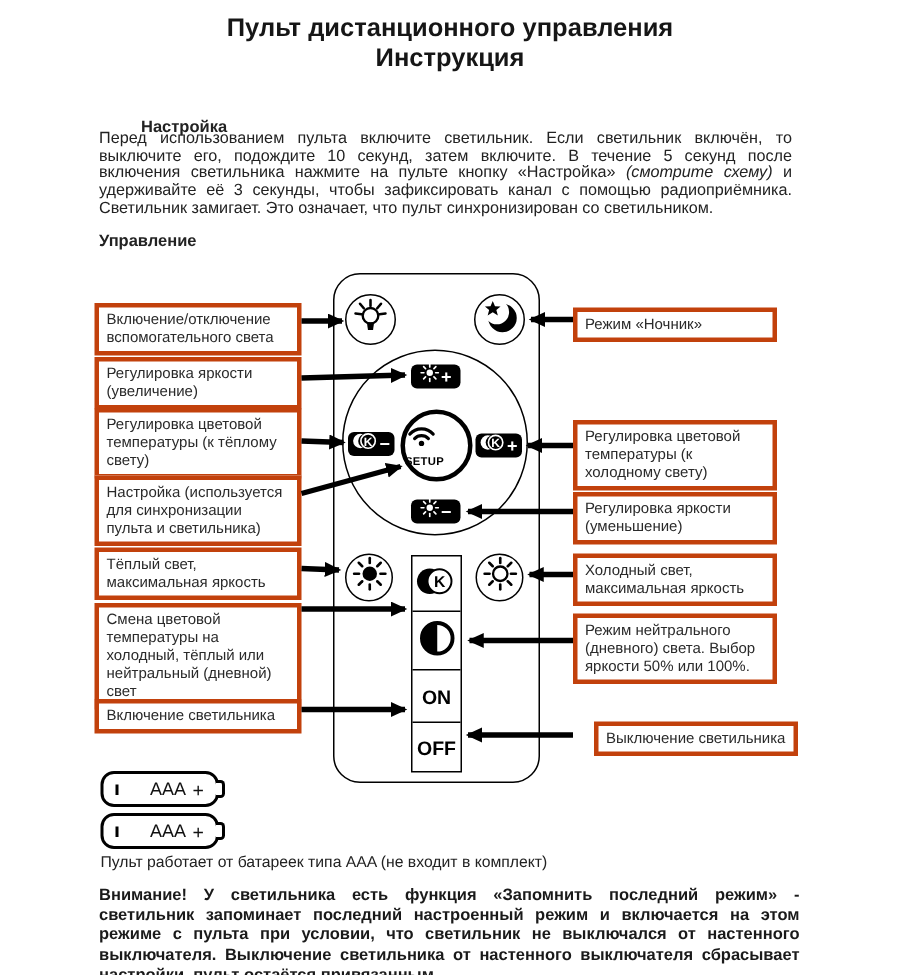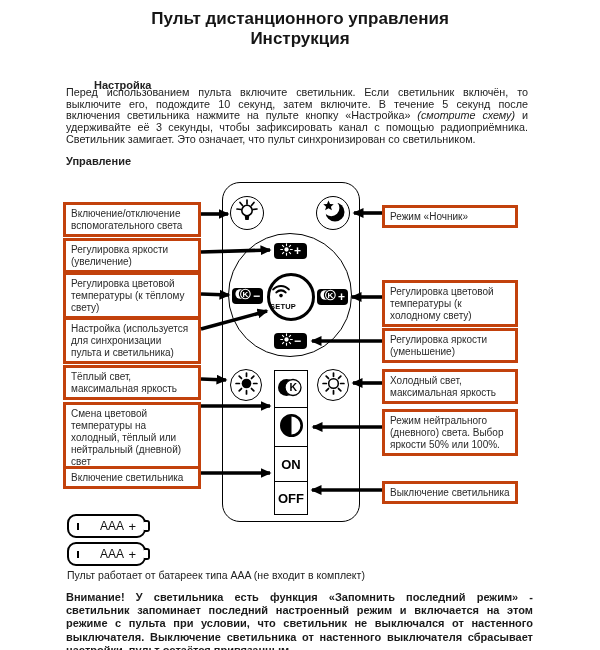--- a/index.html
+++ b/index.html
@@ -15,21 +15,21 @@
            line-height:13.2px;font-weight:bold;text-align:justify;color:#1a1a1a;}
 
   
   .co{position:absolute;border:3px solid #c2410c;background:#fff;font-size:10px;
       line-height:12px;padding:3px 4px 2px 5px;box-sizing:border-box;color:#2a2a2a;}
   .co-l{left:63px;width:138px;}
   .co-r{left:382px;width:136px;}
   .lc1{top:202px;} .lc2{top:238px;} .lc3{top:272px;} .lc4{top:317px;}
   .lc5{top:365px;} .lc6{top:402px;} .lc7{top:466px;}
   .rc1{top:205px;} .rc2{top:280px;} .rc3{top:328px;} .rc4{top:369px;}
-  .rc5{top:409px;} .rc6{top:481px;}
+  .rc5{top:409px;} .rc6{top:481px;margin-left:14px;}
 
   
   .remote{position:absolute;left:222px;top:182px;width:138px;height:340px;
           border:1.8px solid #000;border-radius:18px;background:#fff;box-sizing:border-box;}
   .big-circle{position:absolute;left:228px;top:233px;width:124px;height:124px;
           border:1.3px solid #000;border-radius:50%;box-sizing:border-box;background:#fff;}
   .round-btn{position:absolute;border:1.6px solid #000;border-radius:50%;background:#fff;
           box-sizing:border-box;display:flex;align-items:center;justify-content:center;}
   .rb-aux{left:230px;top:196px;width:34px;height:34px;}
   .rb-night{left:316px;top:196px;width:34px;height:34px;}

